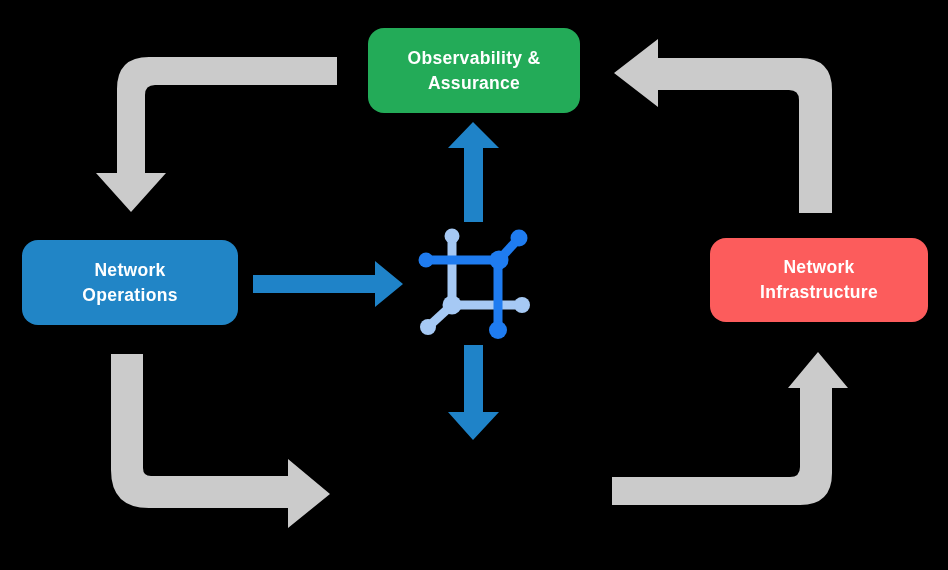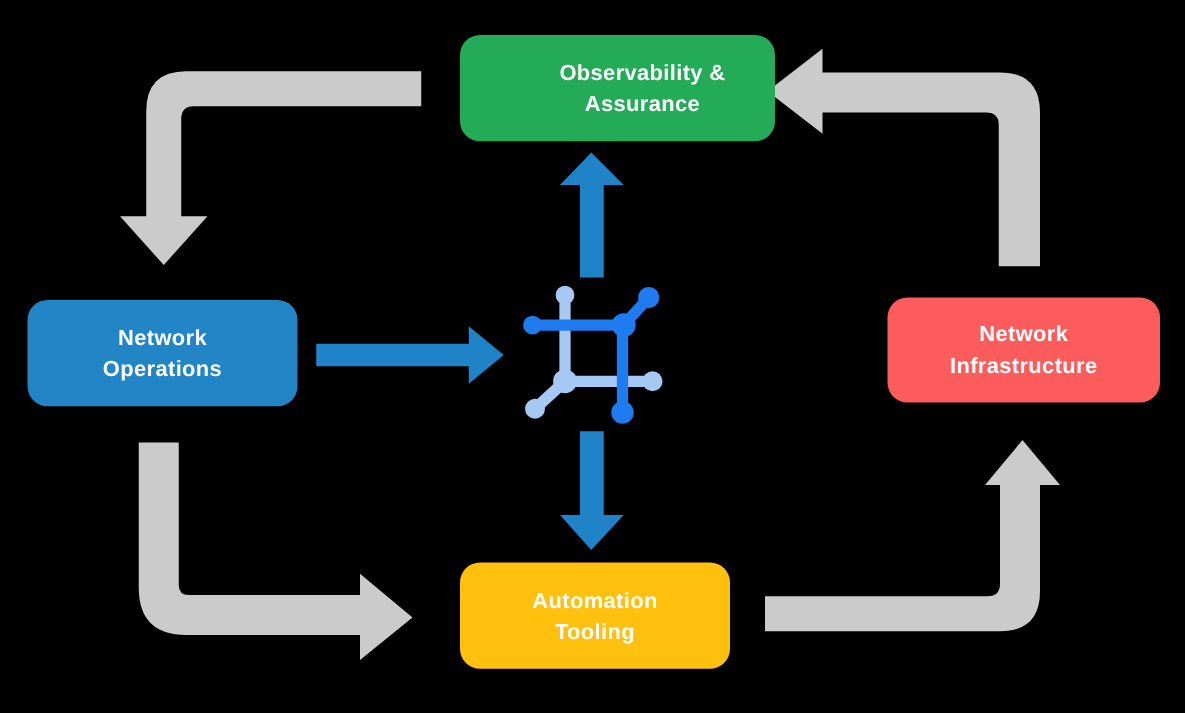--- a/index.html
+++ b/index.html
@@ -13,21 +13,21 @@
   .overlay{position:absolute;left:0;top:0;width:948px;height:570px;display:block;}
   .node{
     position:absolute;
     border-radius:16px;
     display:flex;align-items:center;justify-content:center;
     color:#fff;
     font-size:17.5px;font-weight:600;letter-spacing:.3px;
     text-align:center;
   }
   .node .label{white-space:pre-line;line-height:1.42;}
-  .node-observability{left:368px;top:28px;width:212px;height:85px;padding-left:40px;}
+  .node-observability{left:368px;top:28px;width:212px;height:85px;}
   .node-operations{left:22px;top:240px;width:216px;height:85px;}
   .node-infrastructure{left:710px;top:238px;width:218px;height:84px;}
   .node-automation{left:368px;top:450px;width:216px;height:85px;}
 </style>
 </head>
 <body>
 
 <div class="canvas">
 
   <svg class="overlay" viewBox="0 0 948 570" xmlns="http://www.w3.org/2000/svg">
@@ -77,18 +77,14 @@
   <div class="node node-operations" style="background: rgb(33, 133, 198);">
     <span class="label">Network
 Operations</span>
   </div>
 
   <div class="node node-infrastructure" style="background: rgb(252, 92, 92);">
     <span class="label">Network
 Infrastructure</span>
   </div>
 
-  <div class="node node-automation" style="background: rgb(255, 193, 14);">
-    <span class="label">Automation
-Tooling</span>
-  </div>
 
 </div>
 
 </body></html>

